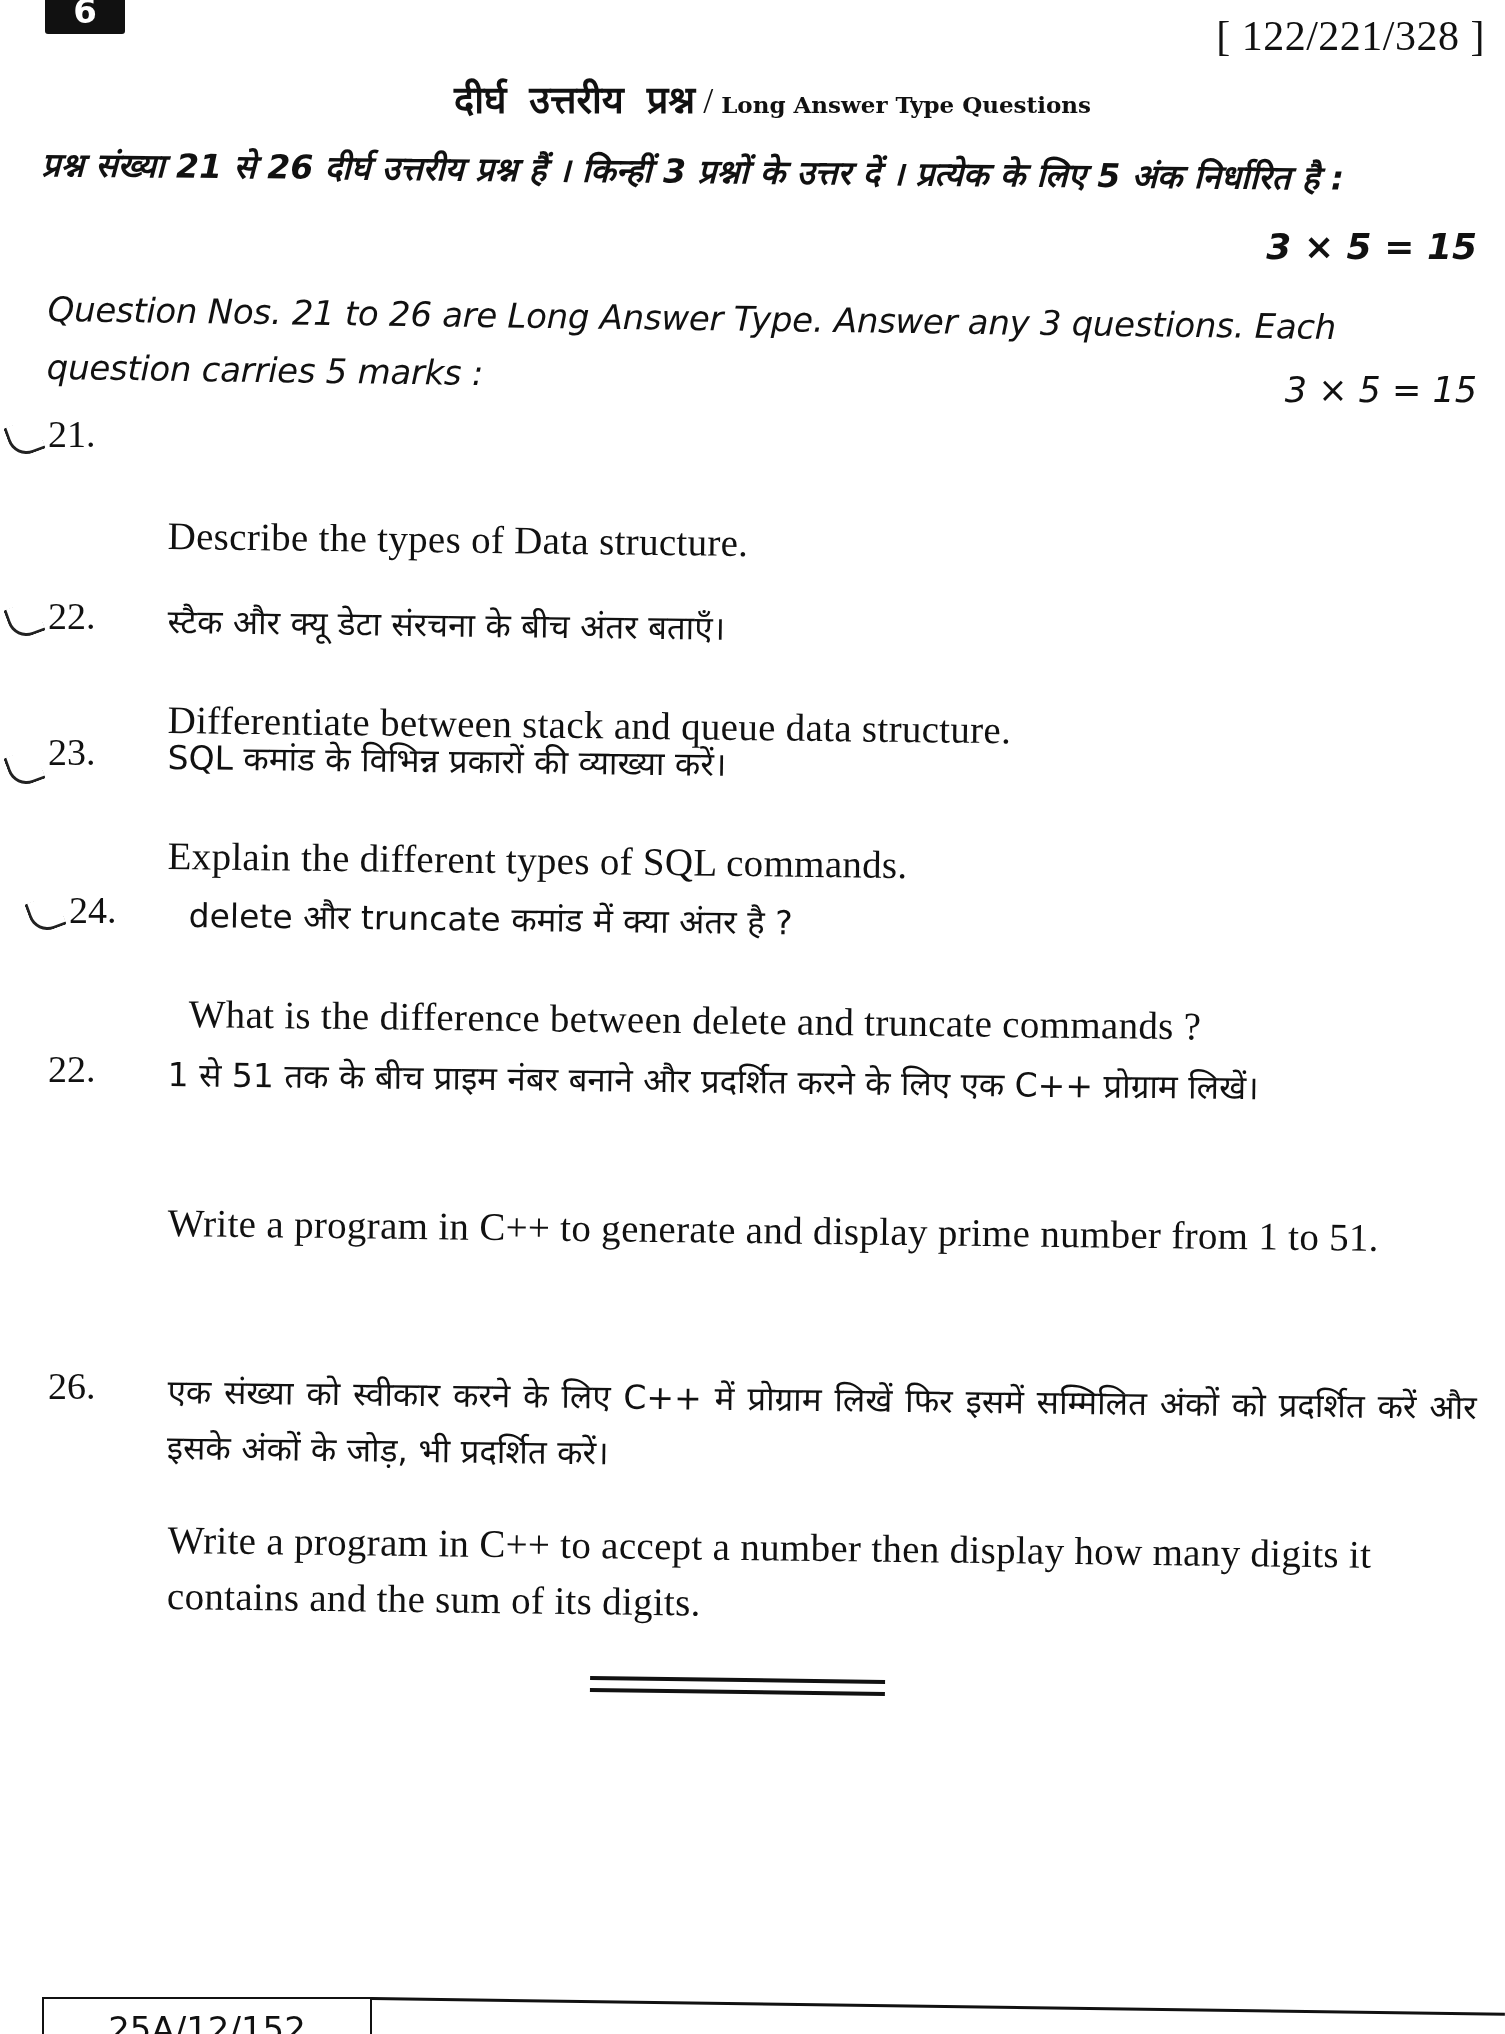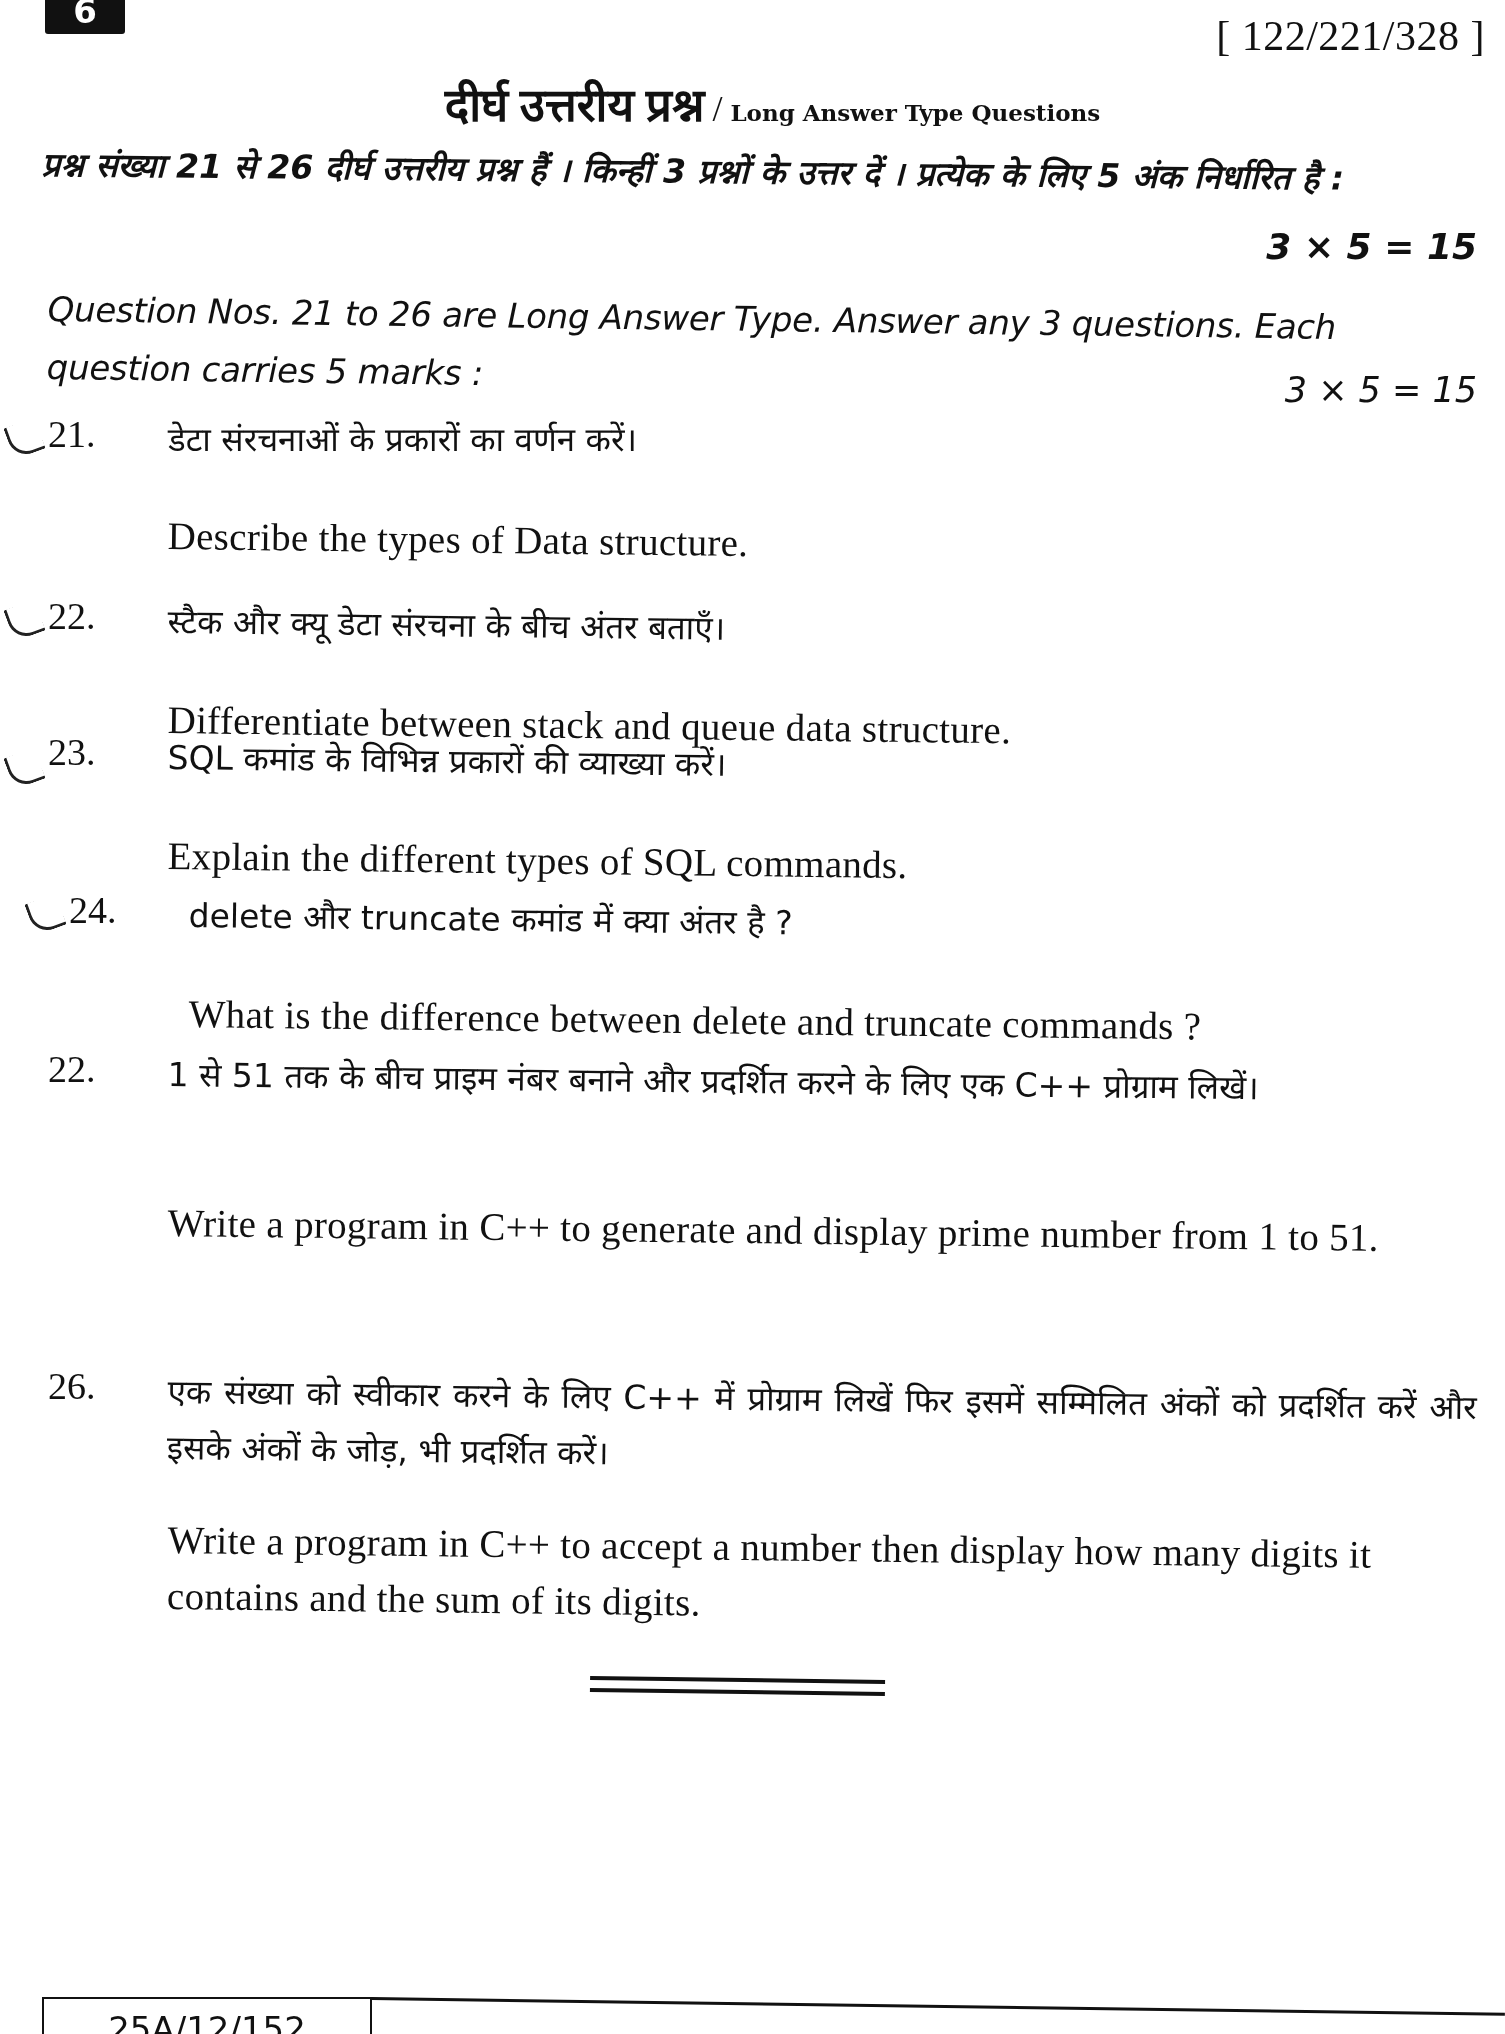--- a/index.html
+++ b/index.html
@@ -34,21 +34,21 @@
       font-family: "Liberation Serif", serif;
       font-size: 42px;
       letter-spacing: 0.5px;
     }
     .section-title {
       left: 0; right: 0; top: 72px;
       text-align: center;
       font-size: 36px;
       padding-left: 40px;
     }
-    .section-title .hi { font-family: Liberation Serif, serif; font-weight: bold; font-size: 46px; }
+    .section-title .hi { font-family: Liberation Mono, monospace; font-weight: bold; font-size: 38px; }
     .section-title .sep { font-family: "Liberation Serif", serif; margin: 0 8px; }
     .section-title .en { font-family: "DejaVu Serif", serif; font-weight: bold; font-size: 23px; }
 
     .instr-hi {
       left: 42px; right: 28px; top: 138px;
       font-family: "DejaVu Sans", sans-serif;
       font-weight: bold;
       font-style: italic;
       font-size: 33px;
       line-height: 54px;
@@ -154,21 +154,20 @@
 </div>
 
 <div class="abs instr-hi">प्रश्न संख्या 21 से 26 दीर्घ उत्तरीय प्रश्न हैं । किन्हीं 3 प्रश्नों के उत्तर दें । प्रत्येक के लिए 5 अंक निर्धारित है :</div>
 <div class="abs marks-bold">3 × 5 = 15</div>
 <div class="abs instr-en">Question Nos. 21 to 26 are Long Answer Type. Answer any 3 questions. Each question carries 5 marks :</div>
 <div class="abs marks-italic">3 × 5 = 15</div>
 
 <div class="abs question" style="top:412px;height:170px;">
   <span class="q-tick"></span>
   <span class="q-num">21.</span>
-  <div class="q-hi">डेटा संरचनाओं के प्रकारों का वर्णन करें।</div>
   <div class="q-en tilt" style="top:96px;">Describe the types of Data structure.</div>
 </div>
 
 <div class="abs question" style="top:573px;height:170px;margin-top:21px;">
   <span class="q-tick"></span>
   <span class="q-num">22.</span>
   <div class="q-hi tilt">स्टैक और क्यू डेटा संरचना के बीच अंतर बताएँ।</div>
   <div class="q-en tilt" style="top:98px;">Differentiate between stack and queue data structure.</div>
 </div>
 

